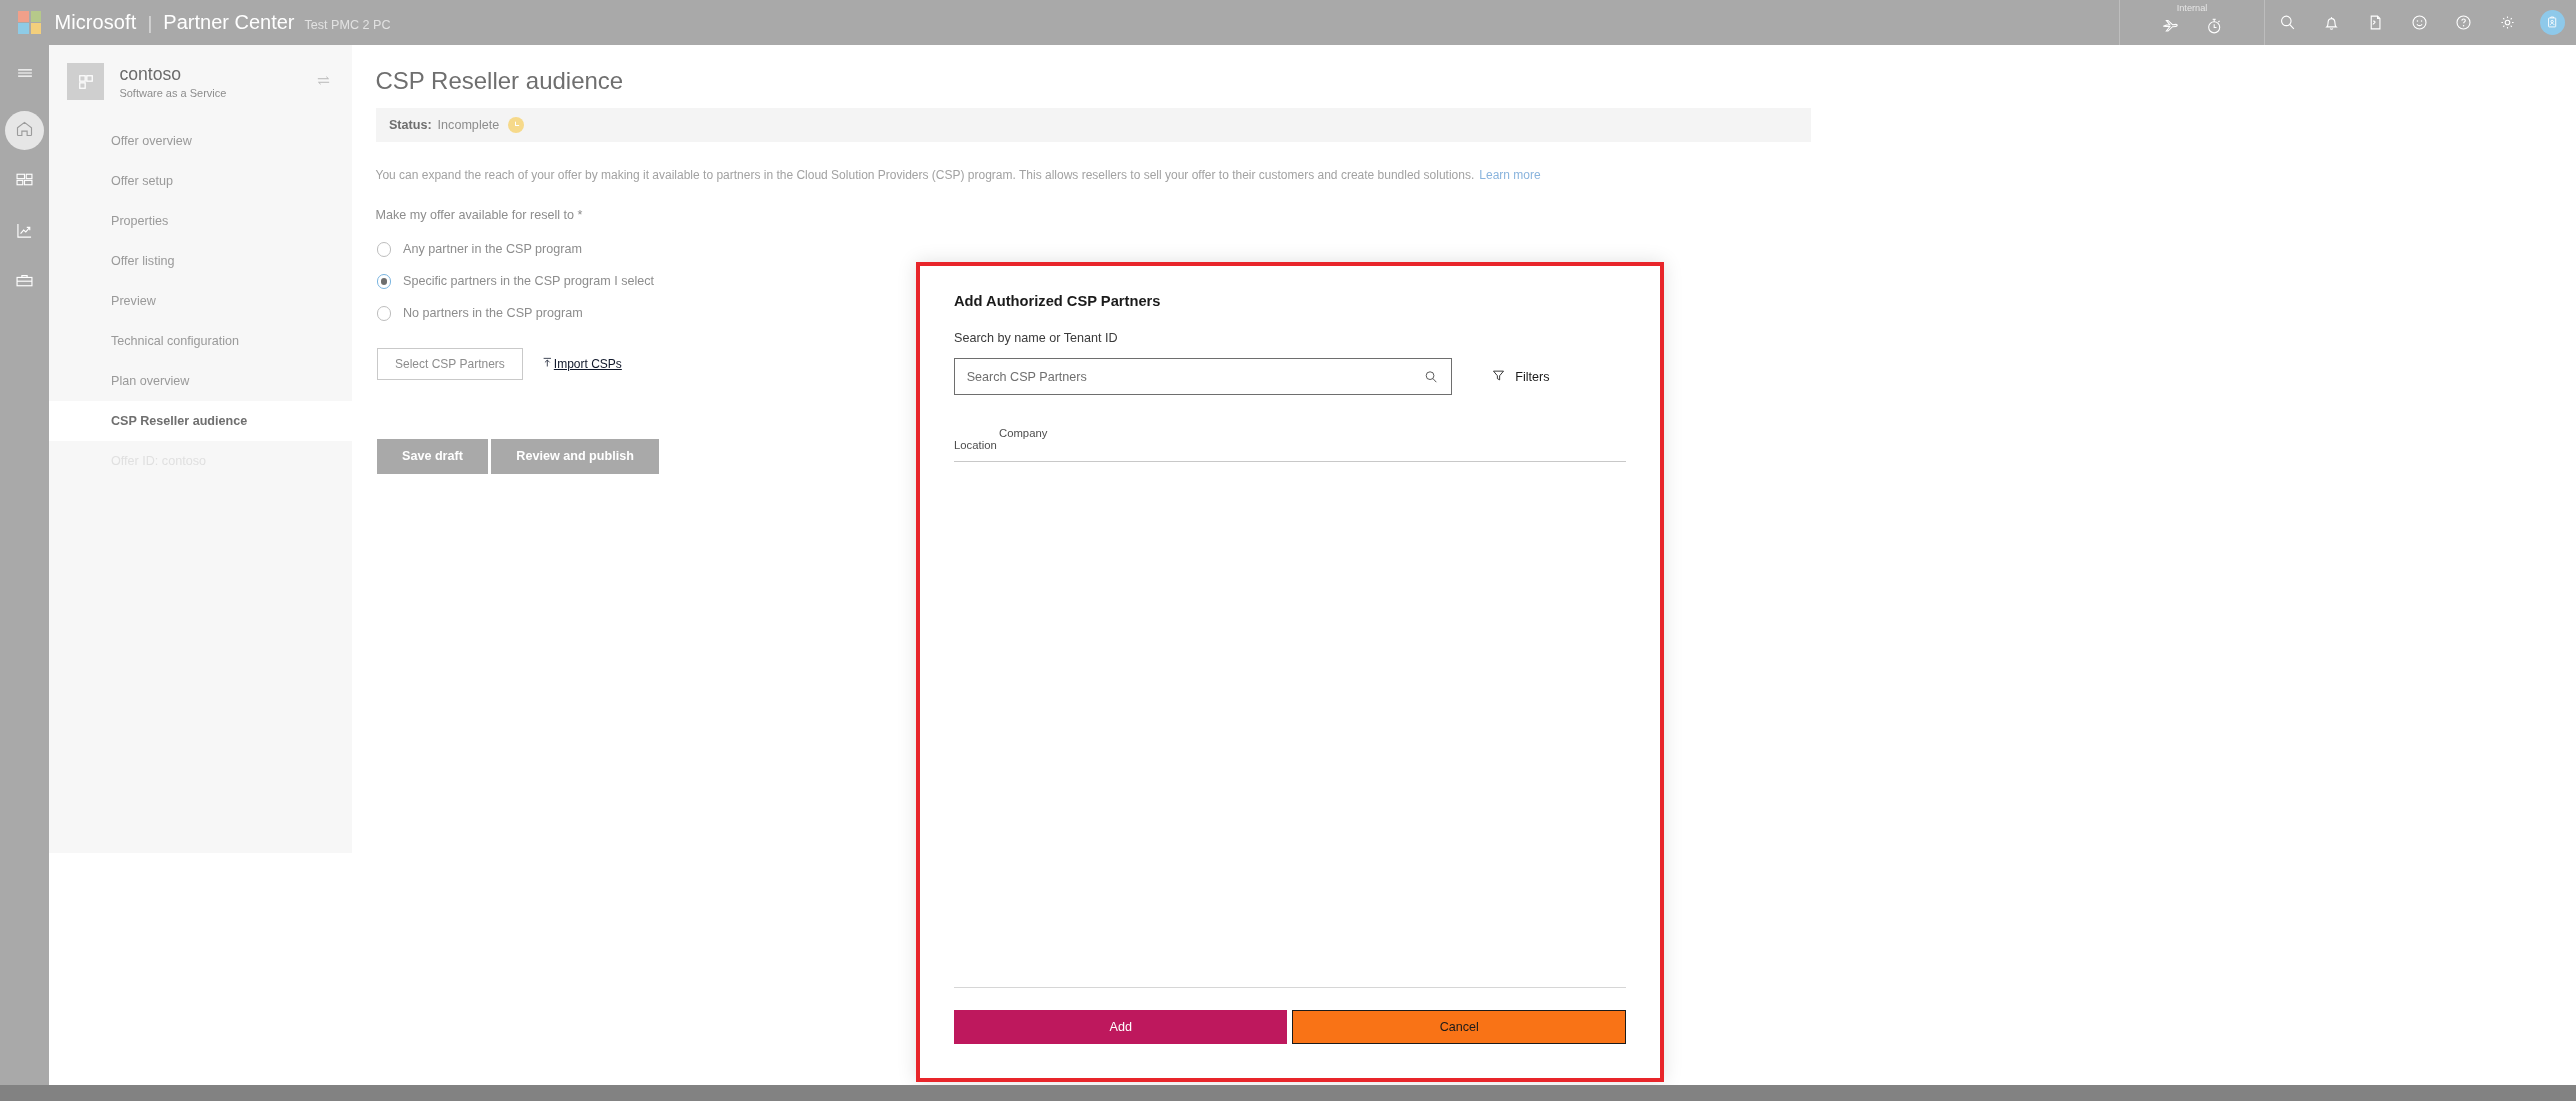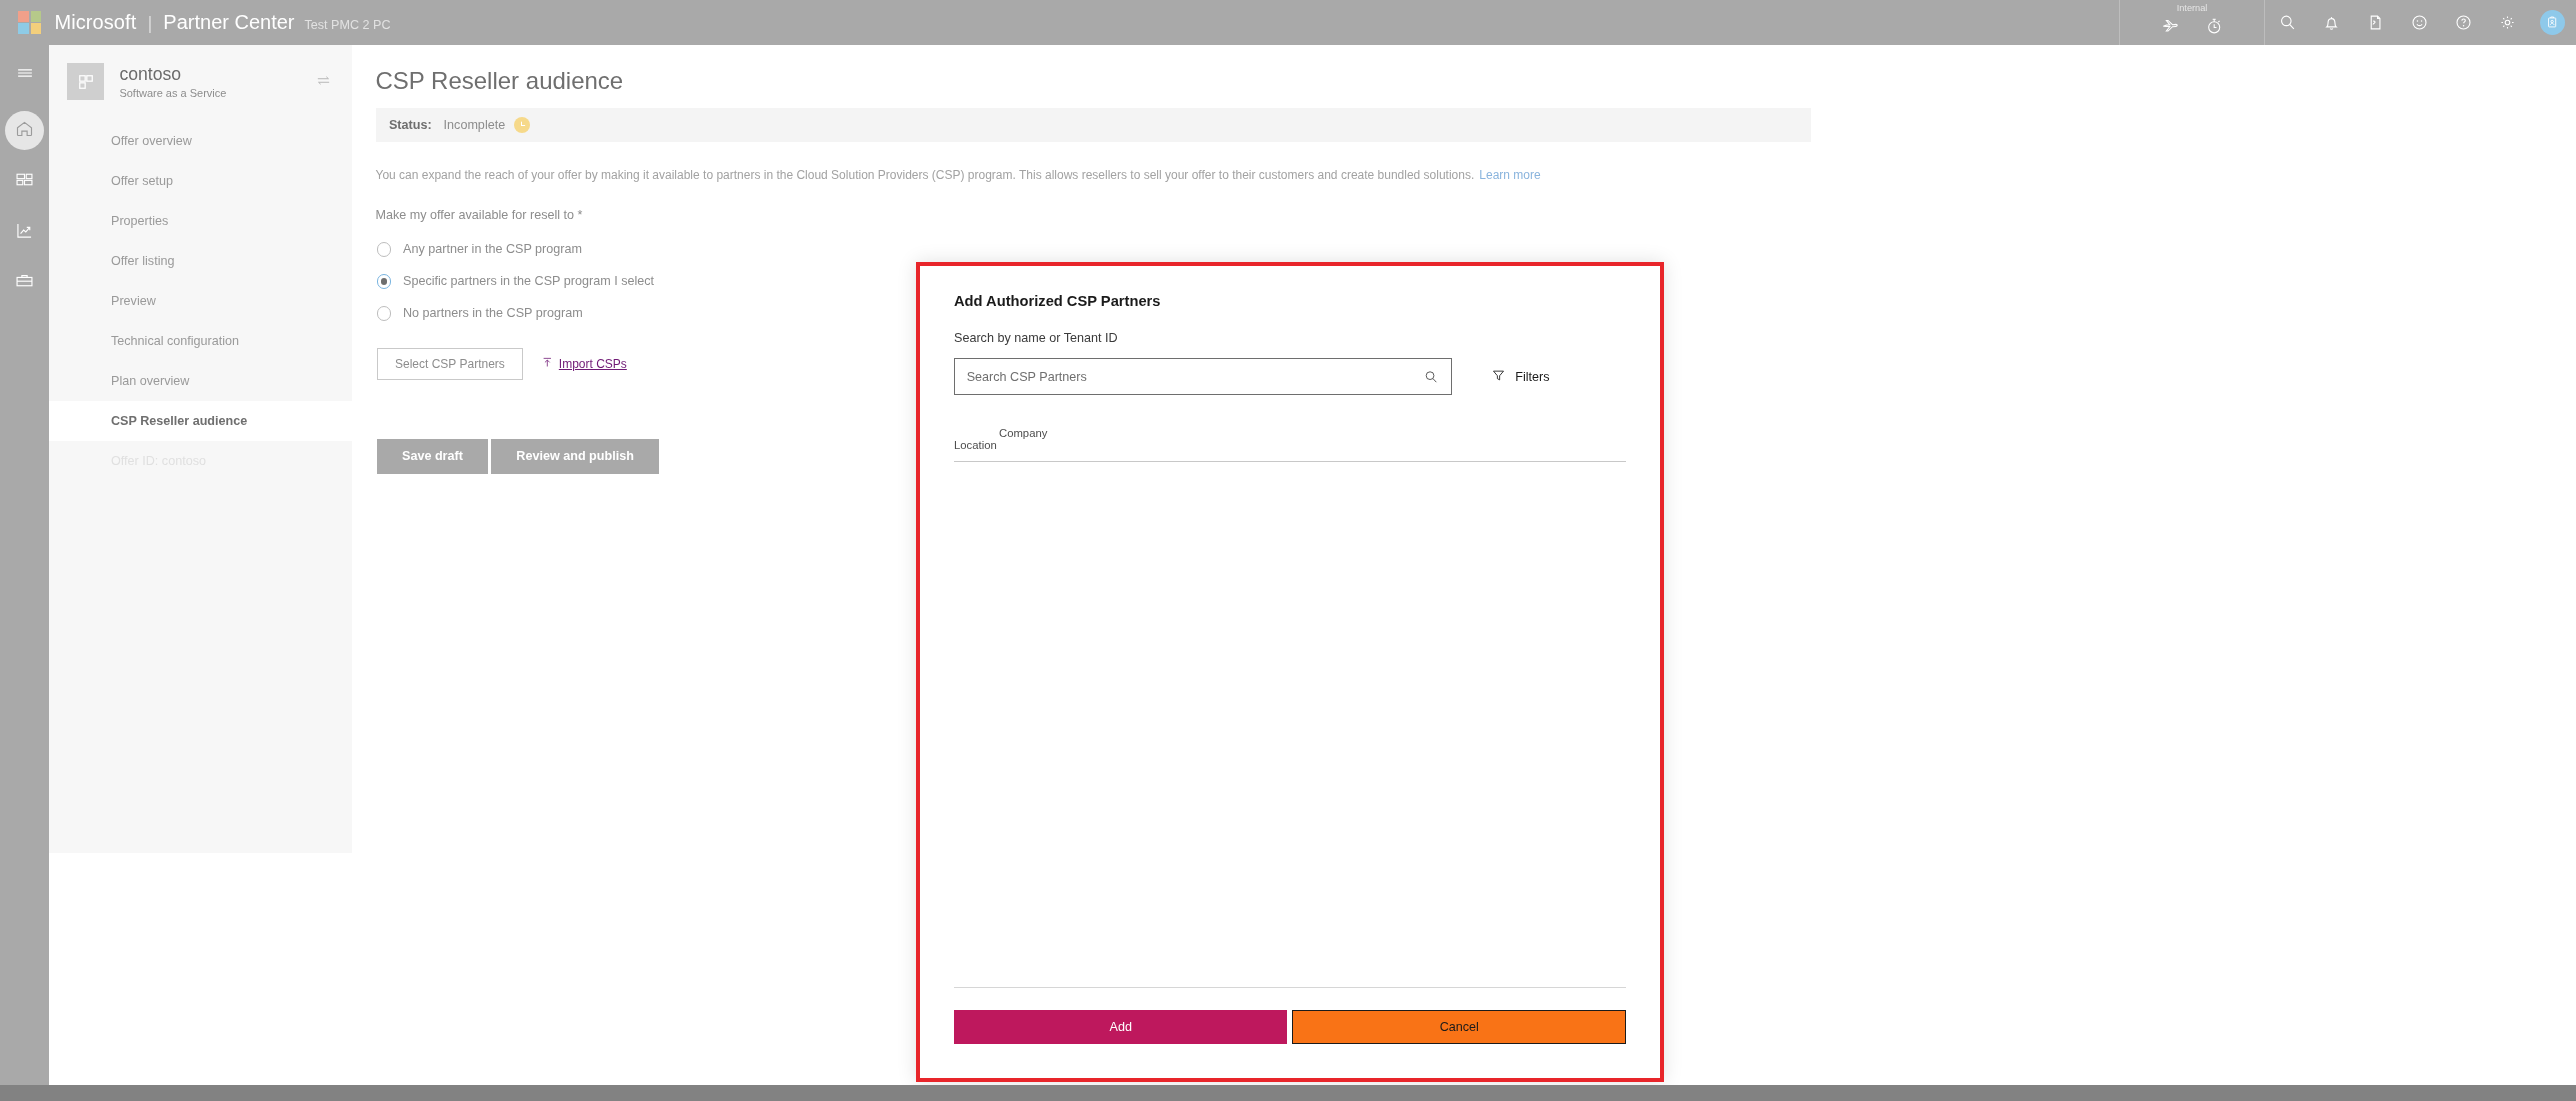--- a/index.html
+++ b/index.html
@@ -99,21 +99,21 @@
   .main-header { display:flex; align-items:flex-start; padding:22px 25px 0 23.5px; }
   .page-title { font-size:24px; color:#6f6f6f; font-weight:normal; }
   .header-actions { margin-left:auto; display:flex; align-items:center; gap:28.5px; padding-top:10px; }
   .hact { display:flex; align-items:center; gap:9.2px; color:#9a9a9a; font-size:13.4px; }
   .hact svg { display:block; }
 
   .status-bar {
     margin:13.4px 23.5px 0 23.5px; height:34px; background:#f4f4f4;
     display:flex; align-items:center; padding-left:13.4px; font-size:12.6px; color:#8d8d8d;
   }
-  .status-bar b { color:#6e6e6e; margin-right:12px; }
+  .status-bar b { color:#6e6e6e; margin-right:6px; }
   .status-dot {
     width:16px; height:16px; border-radius:50%; background:#f6d98a;
     margin-left:8.4px; display:flex; align-items:center; justify-content:center;
   }
 
   .desc {
     margin:25px 23.5px 0 23.5px; font-size:12px; color:#a2a2a2; line-height:1.4;
   }
   .desc a { color:#8ab4dd; text-decoration:none; margin-left:5px; }
 
@@ -129,21 +129,21 @@
   .radio.checked { border-color:#79b4e0; }
   .radio.checked i { width:6.7px; height:6.7px; border-radius:50%; background:#6e6e6e; display:block; }
   .radio-label { margin-left:11.7px; font-size:12.6px; color:#8d8d8d; }
 
   .btn-row { display:flex; align-items:center; margin:18.4px 23.5px 0 25px; gap:18.4px; }
   .btn-outline {
     height:32px; padding:0 17px; border:0.8px solid #c9c9c9; background:#fff;
     font-size:12px; color:#8d8d8d; display:flex; align-items:center;
     font-family:"Liberation Sans", sans-serif;
   }
-  .link-import { display:flex; align-items:center; gap:5px; color:#701a75; font-size:12px;justify-content:center; }
+  .link-import { display:flex; align-items:center; color:#0f172a; font-size:12px;justify-content:center; }
 
   .action-row { display:flex; margin:59px 23.5px 0 25px; gap:3.4px; }
   .btn-grey {
     height:35px; padding:0 25px; background:#a9a9a9; border:none; color:#fff;
     font-size:12.6px; font-weight:bold; display:flex; align-items:center; justify-content:center;
     font-family:"Liberation Sans", sans-serif;
   }
 
   
   .modal {

